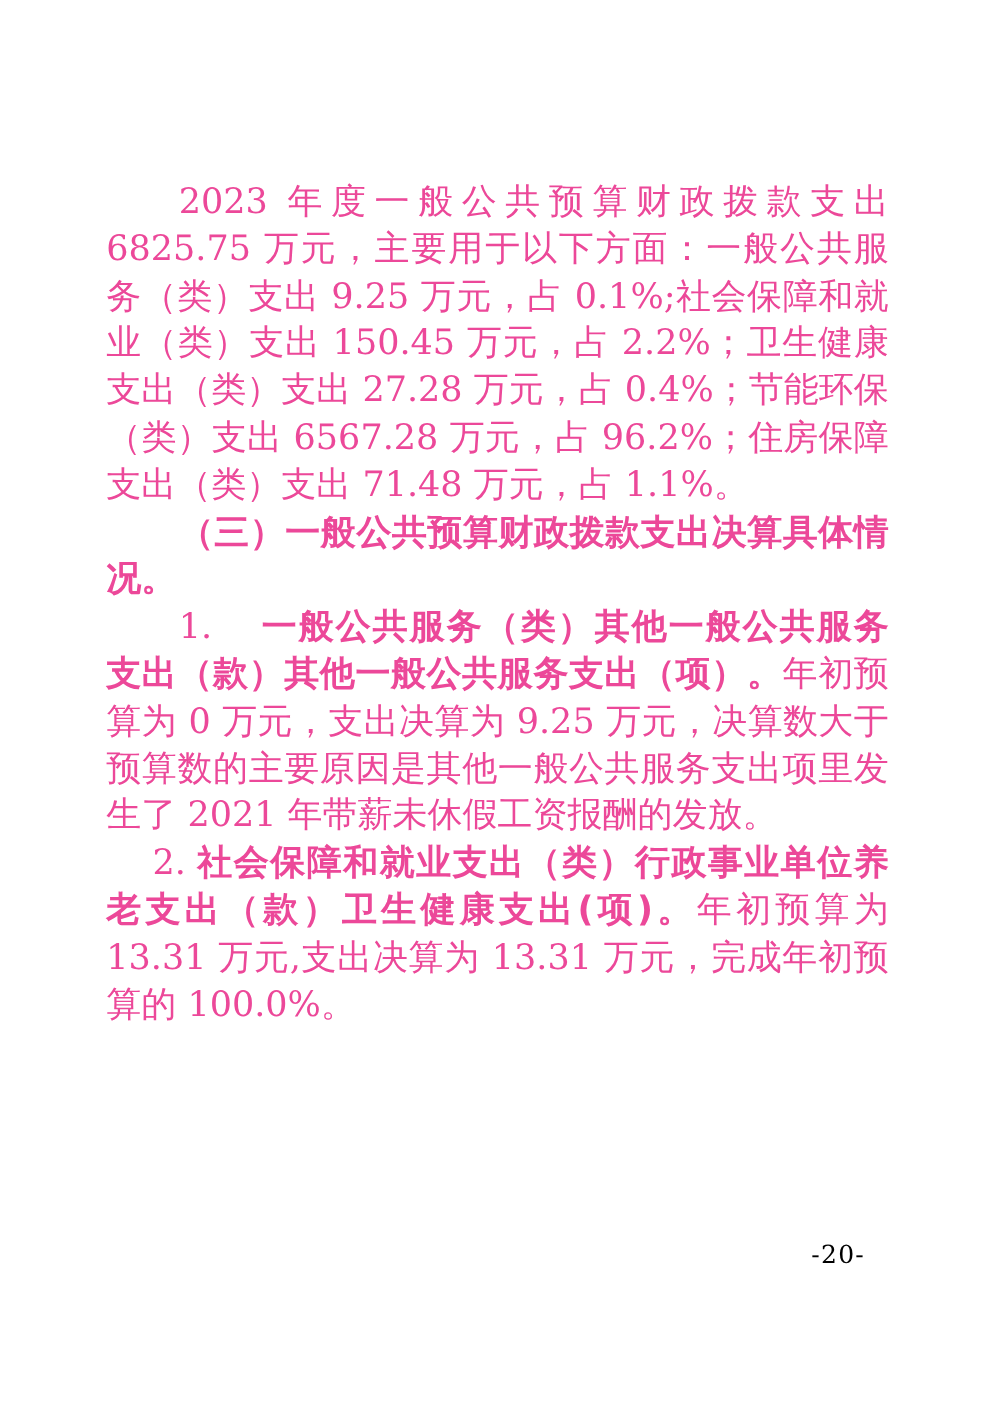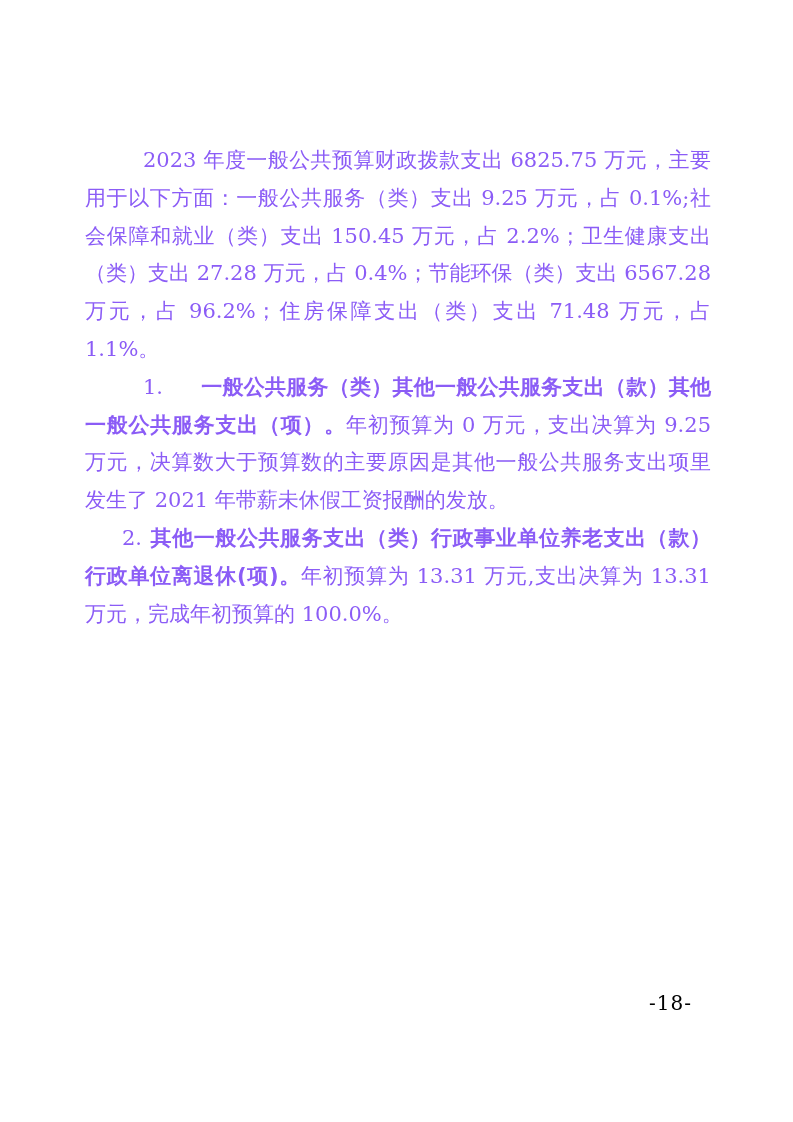--- a/index.html
+++ b/index.html
@@ -16,24 +16,24 @@
     width: 793px; height: 1122px;
     background: #ffffff;
     color: #000000;
   }
   .body-text {
     position: absolute;
     left: 85px;
     top: 142px;
     width: 626px;
     font-family: "DejaVu Serif", "Liberation Serif", serif;
-    font-size: 21px;
+    font-size: 28px;
     line-height: 37.8px;
     text-align: justify;
-    color: #8b5cf6;
+    color: #ec4899;
   }
   .para {
     margin: 0;
     text-indent: 58px;
   }
   .heading {
     font-family: "DejaVu Sans", "Liberation Sans", sans-serif;
     font-weight: 700;
   }
   .item-title {
@@ -58,23 +58,24 @@
   }
 </style>
 </head>
 <body>
 
 <div class="page">
   <div class="body-text">
 
     <p class="para">2023 年度一般公共预算财政拨款支出 6825.75 万元，主要用于以下方面：一般公共服务（类）支出 9.25 万元，占 0.1%;社会保障和就业（类）支出 150.45 万元，占 2.2%；卫生健康支出（类）支出 27.28 万元，占 0.4%；节能环保（类）支出 6567.28 万元，占 96.2%；住房保障支出（类）支出 71.48 万元，占 1.1%。</p>
 
+    <p class="para heading">（三）一般公共预算财政拨款支出决算具体情况。</p>
 
 
     <p class="para item-1"><span class="num num-1">1.</span><b class="item-title">一般公共服务（类）其他一般公共服务支出（款）其他一般公共服务支出（项）。</b><span>年初预算为 0 万元，支出决算为 9.25 万元，决算数大于预算数的主要原因是其他一般公共服务支出项里发生了 2021 年带薪未休假工资报酬的发放。</span></p>
 
-    <p class="para item-2"><span class="num num-2">2.</span><b class="item-title">其他一般公共服务支出（类）行政事业单位养老支出（款）行政单位离退休(项)。</b><span>年初预算为 13.31 万元,支出决算为 13.31 万元，完成年初预算的 100.0%。</span></p>
+    <p class="para item-2"><span class="num num-2">2.</span><b class="item-title">社会保障和就业支出（类）行政事业单位养老支出（款）卫生健康支出(项)。</b><span>年初预算为 13.31 万元,支出决算为 13.31 万元，完成年初预算的 100.0%。</span></p>
 
 
   </div>
 
-  <div class="page-number">-18-</div>
+  <div class="page-number">-20-</div>
 </div>
 
 </body></html>

